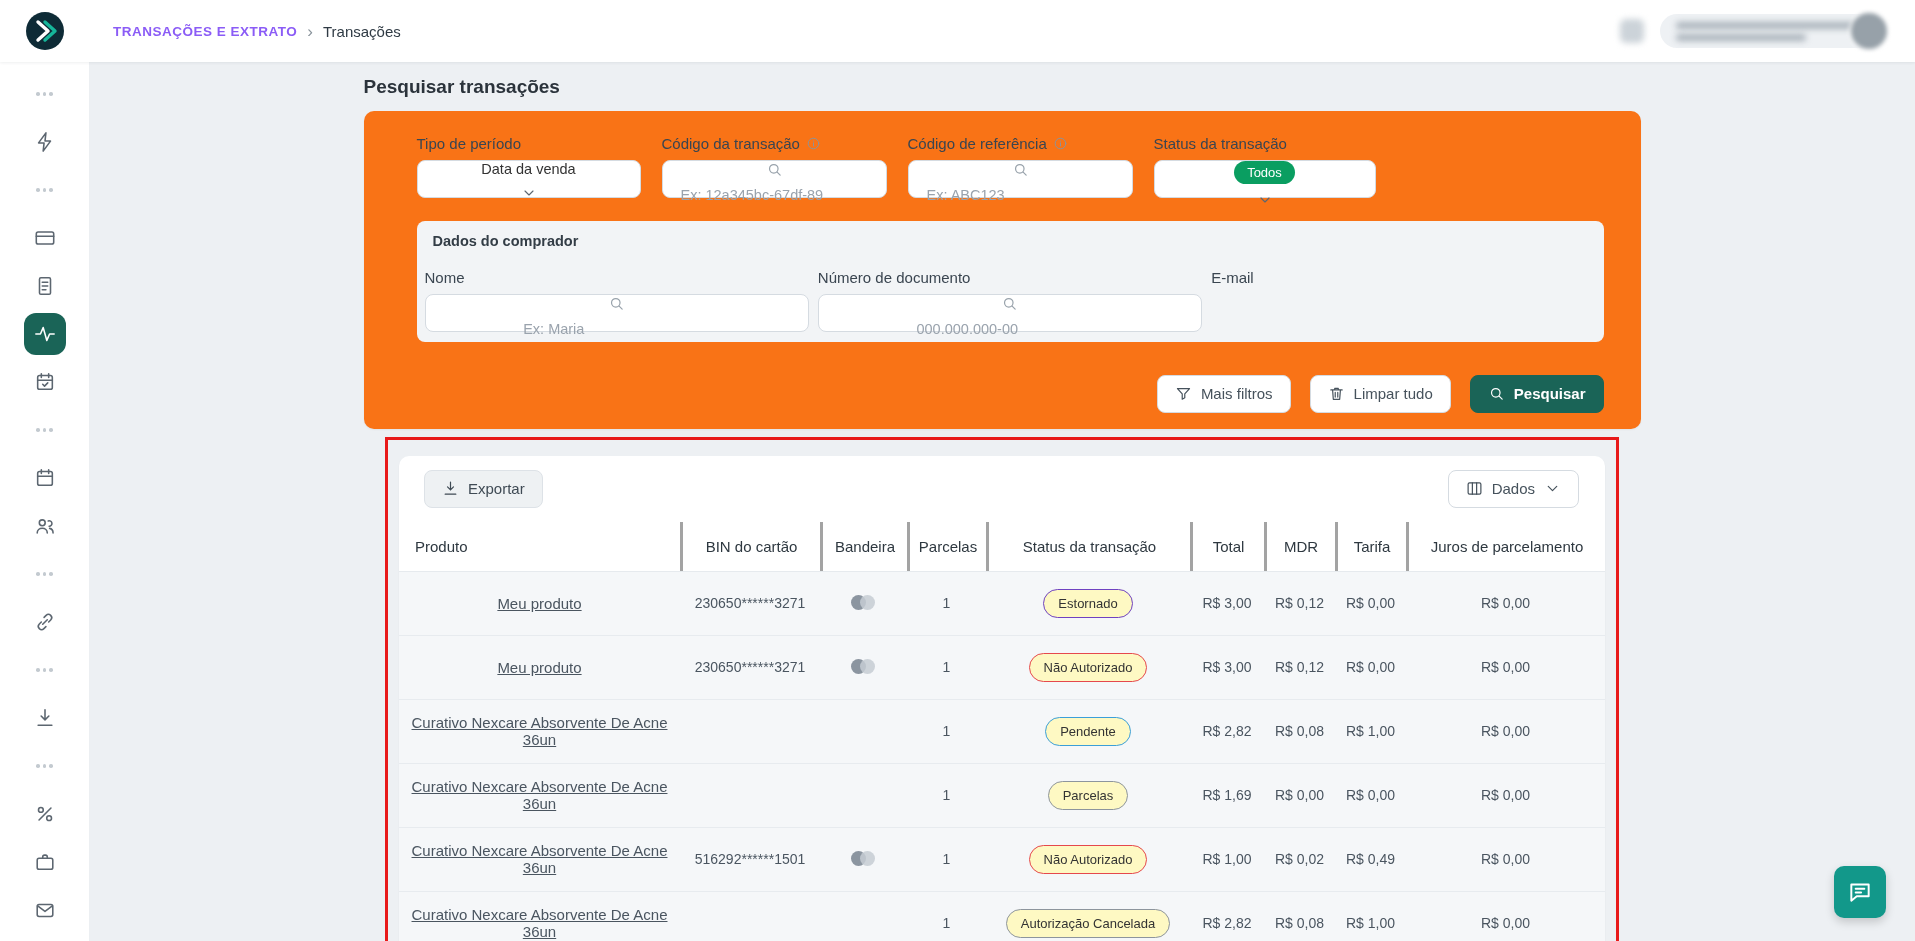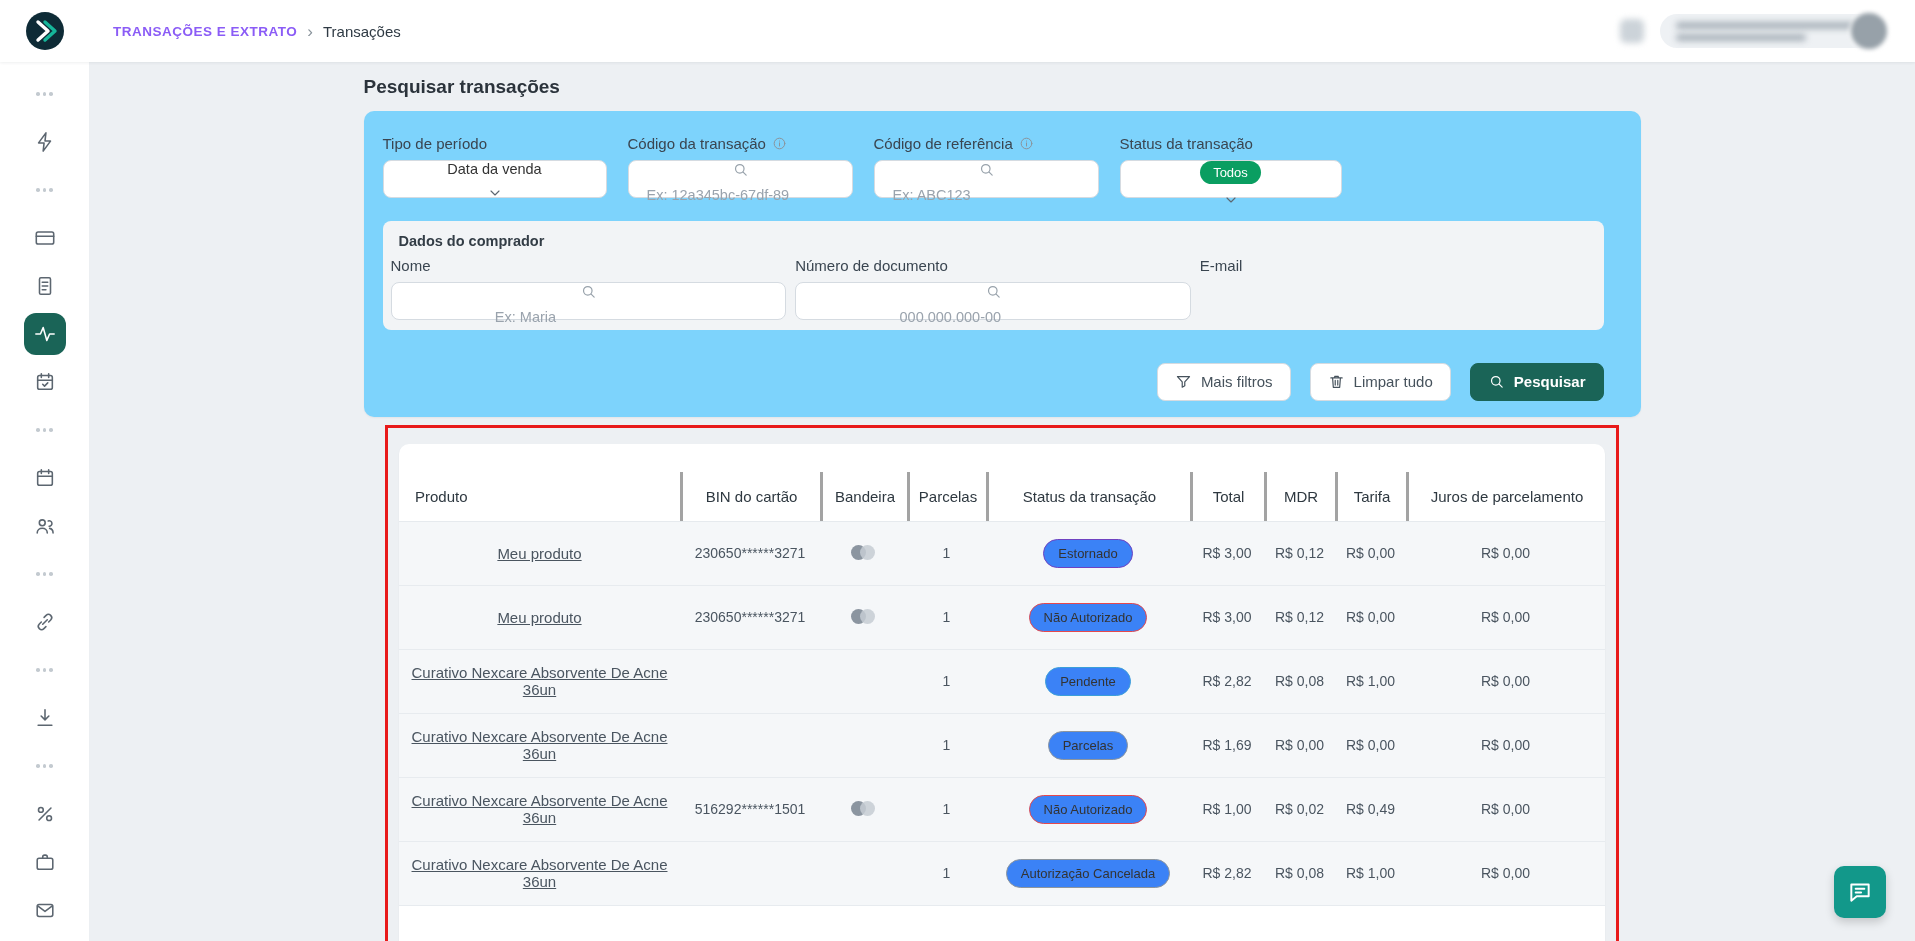--- a/index.html
+++ b/index.html
@@ -37,22 +37,22 @@
   .side-active-box{width:42px;height:42px;border-radius:12px;background:#1a6457;display:flex;align-items:center;justify-content:center;}
   .side-active-box svg{stroke:#fff;}
   .dots{display:flex;gap:3px;}
   .dots i{width:3.5px;height:3.5px;border-radius:50%;background:#c3cad0;display:block;}
   
   .main{position:absolute;left:89px;top:62px;right:0;bottom:0;overflow:hidden;}
   .column{width:1277px;margin:0 auto;position:relative;}
   .page-title{margin-top:14px;font-size:19px;color:#2b333b;}
   
   .filter-card{
-    margin-top:12px;background:#7dd3fc;border-radius:10px;
-    padding:24px 37px 16px 19px;box-shadow:0 1px 2px rgba(16,24,40,.05);
+    margin-top:12px;background:#f97316;border-radius:10px;
+    padding:24px 37px 16px 53px;box-shadow:0 1px 2px rgba(16,24,40,.05);
   }
   .filters-row{display:flex;gap:21px;}
   .field{display:flex;flex-direction:column;}
   .f-w1{width:224px;}.f-w2{width:224px;}.f-w3{width:225px;}.f-w4{width:225px;}.f-w5{width:222px;}
   .field-label{font-size:15px;color:#3a4550;margin-bottom:8px;display:flex;align-items:center;gap:6px;}
   .field-label svg{width:15px;height:15px;stroke:#8a949c;fill:none;stroke-width:1.6;stroke-linecap:round;}
   .input{
     height:38px;border:1px solid #d5dbe1;border-radius:8px;background:#fff;
     display:flex;align-items:center;gap:8px;padding:0 12px;box-sizing:border-box;flex-direction:column;
   }
@@ -63,21 +63,21 @@
   }
   .input input::placeholder{color:#9aa3ad;}
   .select{justify-content:space-between;cursor:pointer;}
   .select .sel-value{font-size:14.5px;color:#333;}
   .select .chev{width:16px;height:16px;stroke:#5c6670;}
   .badge-green{
     background:#0a9e61;color:#fff;font-size:13px;padding:4px 13px;border-radius:999px;line-height:1.2;
   }
   
   .buyer-panel{margin-top:23px;background:#f2f4f6;border-radius:8px;padding:8px 8px 10px 8px;}
-  .buyer-title{font-size:14.5px;font-weight:700;color:#333d46;margin:4px 0 8px 8px;}
+  .buyer-title{font-size:14.5px;font-weight:700;color:#333d46;margin:4px 0 20px 8px;}
   .buyer-row{display:flex;gap:9px;}
   .buyer-row .field{flex:1;}
   .buyer-row .input{background:#fff;}
   
   .actions-row{margin-top:33px;display:flex;justify-content:flex-end;gap:19px;}
   .btn{
     height:38px;border-radius:8px;display:inline-flex;align-items:center;gap:9px;
     padding:0 17px;font-size:15px;cursor:pointer;box-sizing:border-box;
   }
   .btn svg{width:17px;height:17px;fill:none;stroke-width:1.7;stroke-linecap:round;stroke-linejoin:round;}
@@ -104,21 +104,21 @@
   .th{
     height:49px;display:flex;align-items:center;justify-content:center;
     font-size:15px;color:#2e3840;
   }
   .th+.th{border-left:3px solid #a3a3a3;}
   .th-produto{justify-content:flex-start;padding-left:16px;}
   .trow{height:63px;background:#f5f7f9;border-bottom:1px solid #e7ebef;}
   .td{display:flex;align-items:center;justify-content:center;font-size:14px;color:#4a5560;text-align:center;}
   .td-produto{font-size:15px;padding:0 6px;text-decoration:underline;}
   .pill{
-    display:inline-block;padding:6px 14px;border-radius:999px;background:#3b82f6;
+    display:inline-block;padding:6px 14px;border-radius:999px;background:#fef9c3;
     font-size:13px;color:#333;border:1.5px solid #8d959d;white-space:nowrap;
   }
   .pill--purple{border-color:#6f42c1;}
   .pill--red{border-color:#e5484d;}
   .pill--blue{border-color:#3b9fd9;}
   .pill--gray{border-color:#8d959d;}
   .bandeira{position:relative;width:25px;height:16px;display:inline-block;}
   .bandeira i{position:absolute;top:0;width:15px;height:15px;border-radius:50%;display:block;}
   .bandeira .c1{left:0;background:#8b95a0;}
   .bandeira .c2{left:9px;background:#c6cdd4;opacity:.85;}
@@ -383,20 +383,38 @@
               <path d="M15.7 15.7 20 20"></path>
             </svg>
           <span>Pesquisar</span>
         </button>
       </div>
     </section>
 
     <div class="table-outer">
       <div class="annotation-box"></div>
       <section class="table-card">
+        <div class="table-toolbar">
+          <button class="btn btn-soft">
+            <svg viewBox="0 0 24 24">
+                <path d="M12 3v11M12 14l4.2-4.2M12 14 7.8 9.8M4.5 20h15"></path>
+              </svg>
+            <span>Exportar</span>
+          </button>
+          <button class="btn btn-ghost">
+            <svg viewBox="0 0 24 24">
+                <rect x="3" y="4" width="18" height="16" rx="2"></rect>
+                <path d="M9 4v16M15 4v16"></path>
+              </svg>
+            <span>Dados</span>
+            <svg class="chev-sm" viewBox="0 0 24 24">
+                <path d="M6 9l6 6 6-6"></path>
+              </svg>
+          </button>
+        </div>
 
         <div class="tgrid thead">
           <div class="th th-produto">Produto</div>
           <div class="th">BIN do cartão</div>
           <div class="th">Bandeira</div>
           <div class="th">Parcelas</div>
           <div class="th">Status da transação</div>
           <div class="th">Total</div>
           <div class="th">MDR</div>
           <div class="th">Tarifa</div>

